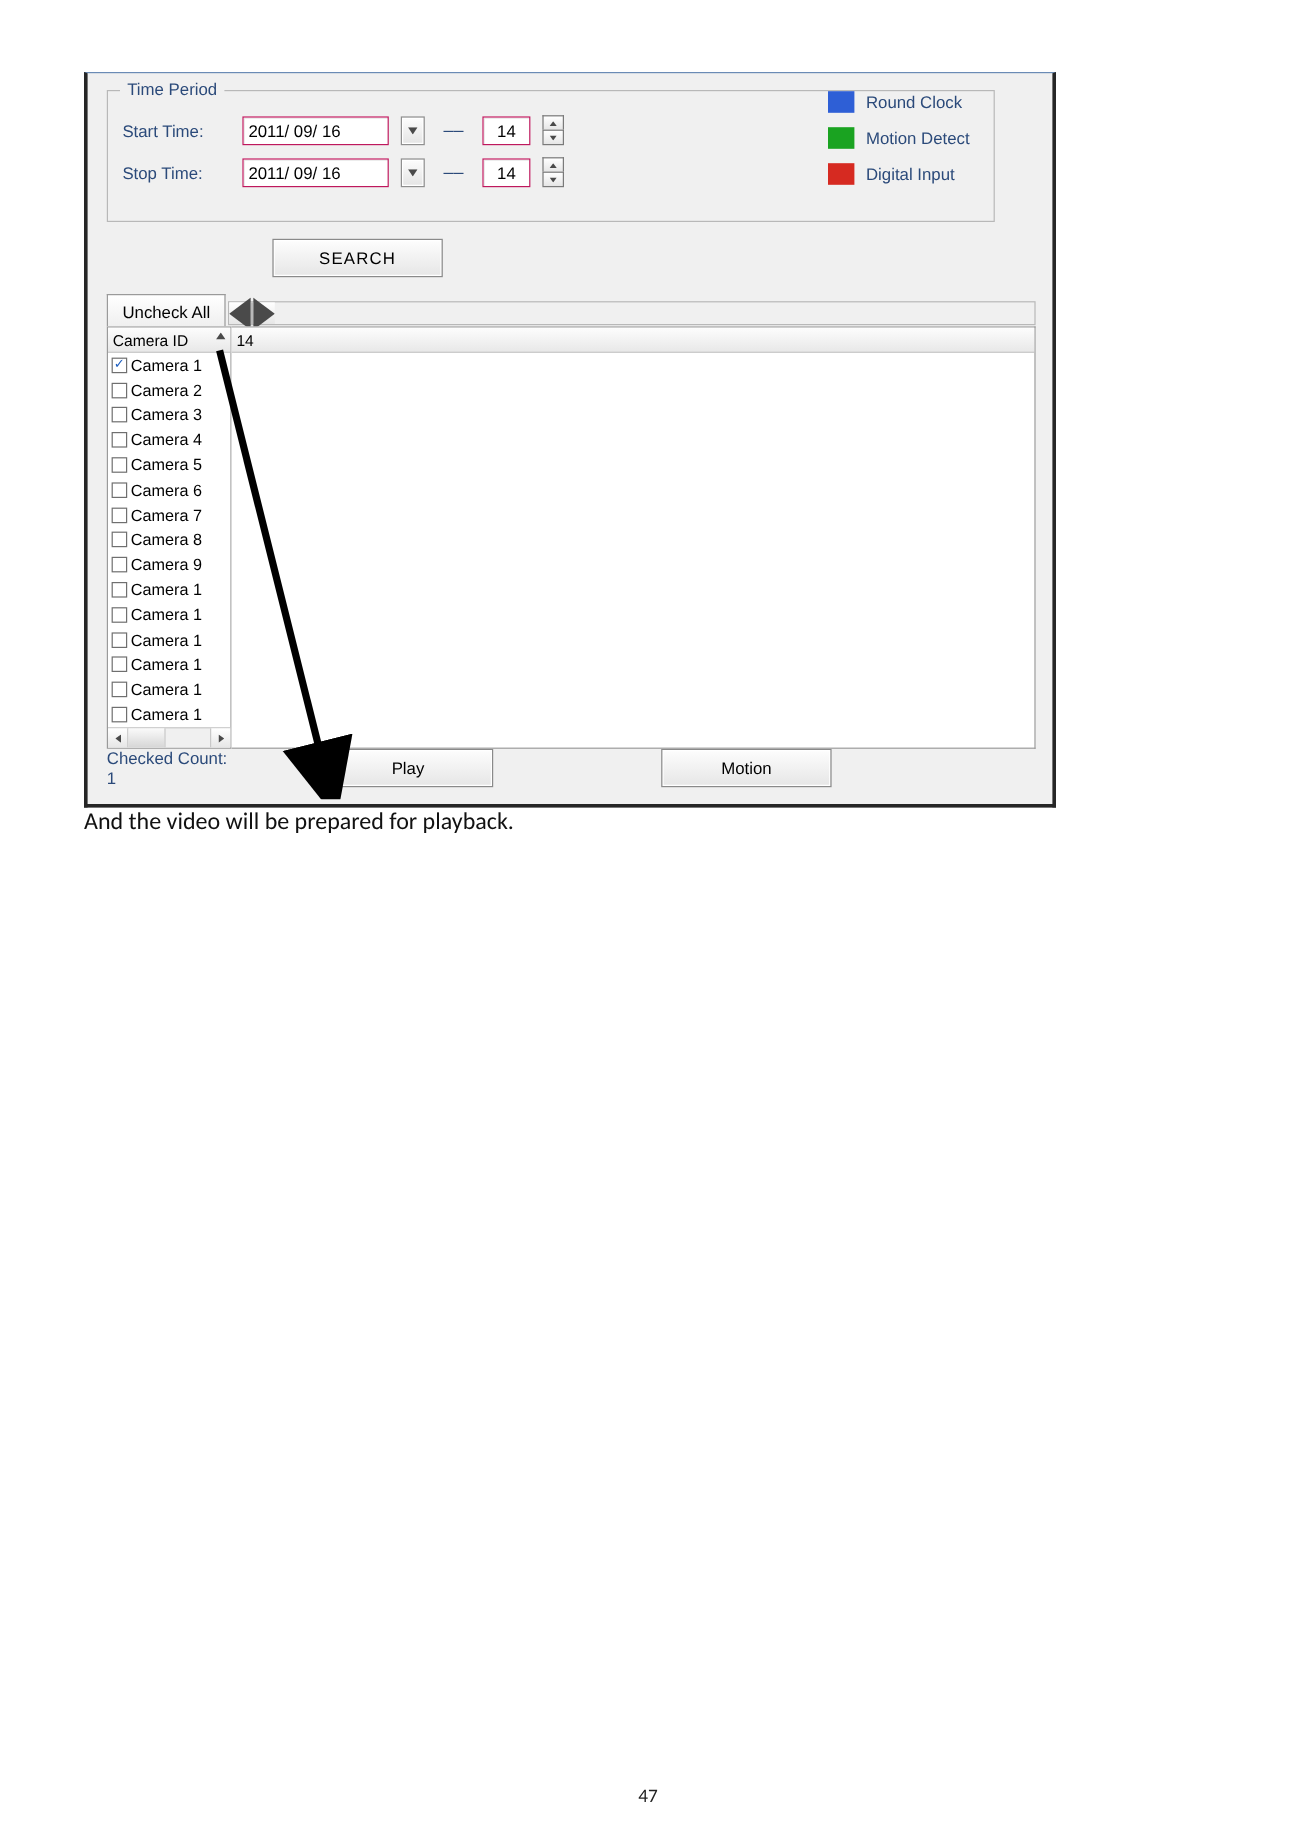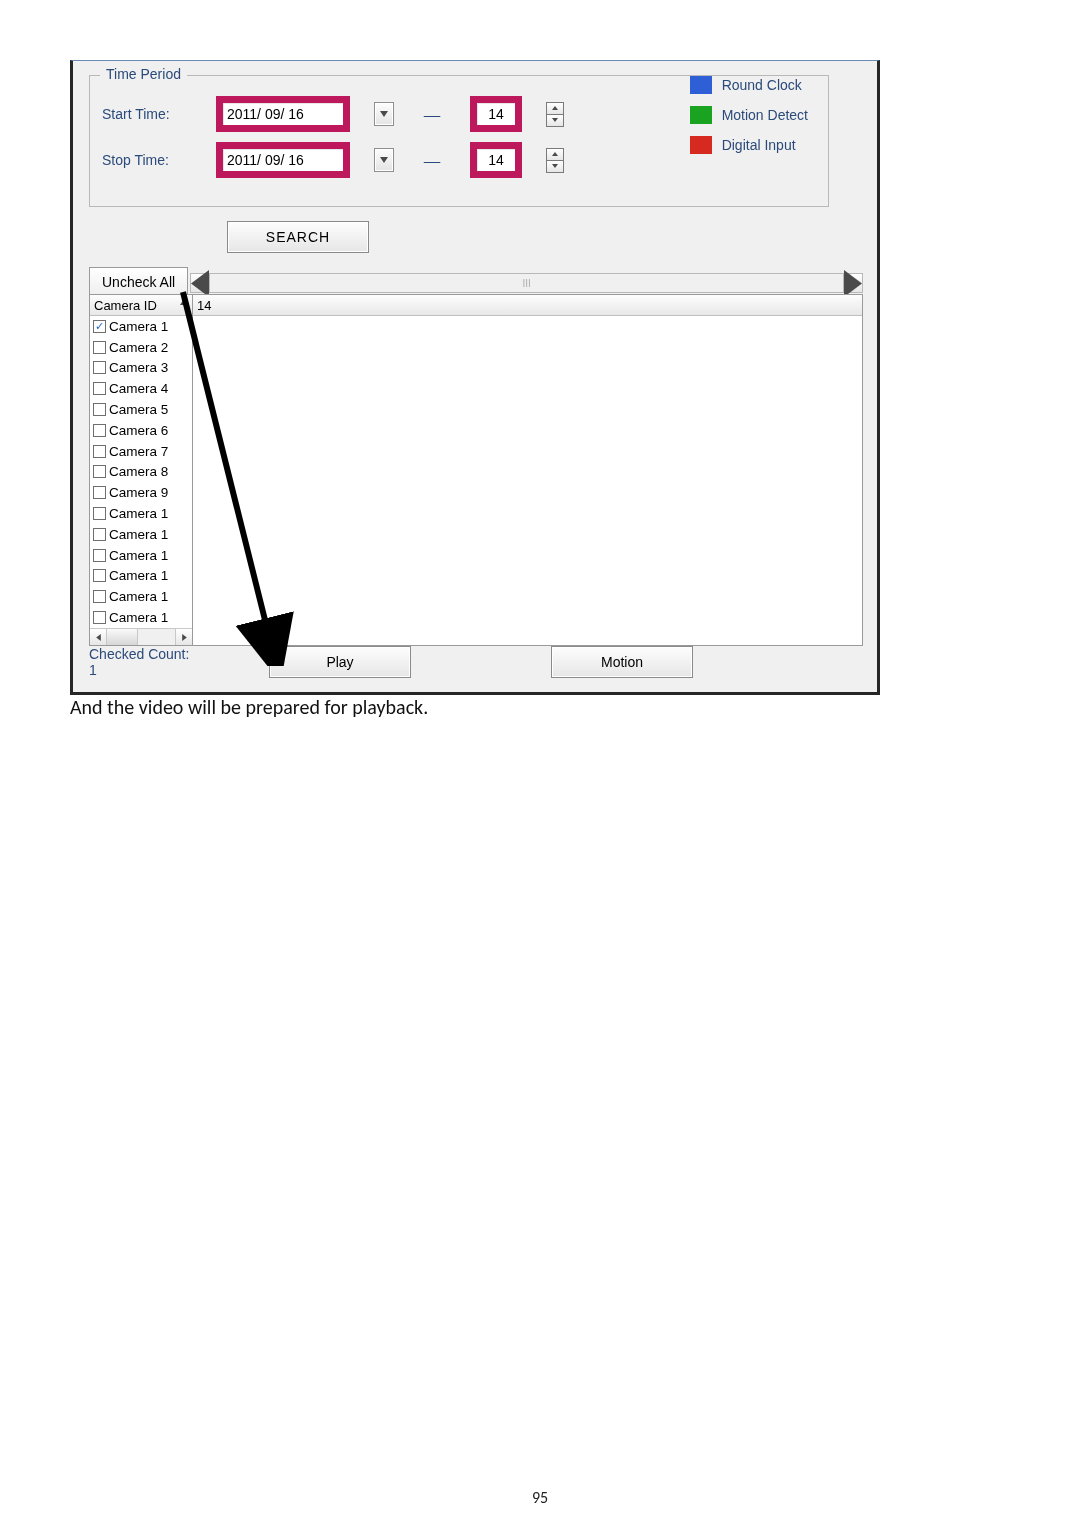--- a/index.html
+++ b/index.html
@@ -70,31 +70,31 @@
     top: -10px;
     left: 10px;
     background: #f0f0f0;
     padding: 0 6px;
     color: #2b4a7a;
     font-size: 14px;
   }
   .time-row {
     display: flex;
     align-items: center;
-    column-gap: 24px;
+    column-gap: 10px;
     margin-top: 6px;
     margin-bottom: 10px;
   }
   .time-row .label {
     width: 90px;
     color: #2b4a7a;
     font-size: 14px;
   }
   .date-box, .hour-box {
-    border: 7px solid #be185d;
+    border: 1px solid #be185d;
     background: #fff;
     height: 22px;
     display: flex;
     align-items: center;
     padding: 0 4px;
     box-shadow: inset 1px 1px 0 #e6e6e6;
     font-size: 14px;
   }
   .date-box { width: 112px; justify-content: flex-start; }
   .hour-box { width: 30px; justify-content: center; }
@@ -367,23 +367,20 @@
       <div class="search-btn">SEARCH</div>
 
       <div class="mid-row" style="margin-top:14px;">
         <div class="tab">Uncheck All</div>
         <div class="hscroll">
           <div class="arrow-btn">
             <svg class="tri" viewBox="0 0 4 6">
                 <polygon points="4,0 4,6 0,3"></polygon>
               </svg>
           </div>
-          <div class="track">
-            <span>III</span>
-          </div>
           <div class="arrow-btn right">
             <svg class="tri" viewBox="0 0 4 6">
                 <polygon points="0,0 0,6 4,3"></polygon>
               </svg>
           </div>
         </div>
       </div>
 
       <div class="content-row">
         <div class="left-list">
@@ -493,13 +490,13 @@
         <div style="width:60px"></div>
         <div class="btn">Motion</div>
       </div>
 
     </div>
   </div>
 
   <div class="caption">And the video will be prepared for playback.</div>
 </div>
 
-<div class="page-number">95</div>
+<div class="page-number">47</div>
 
 </body></html>

